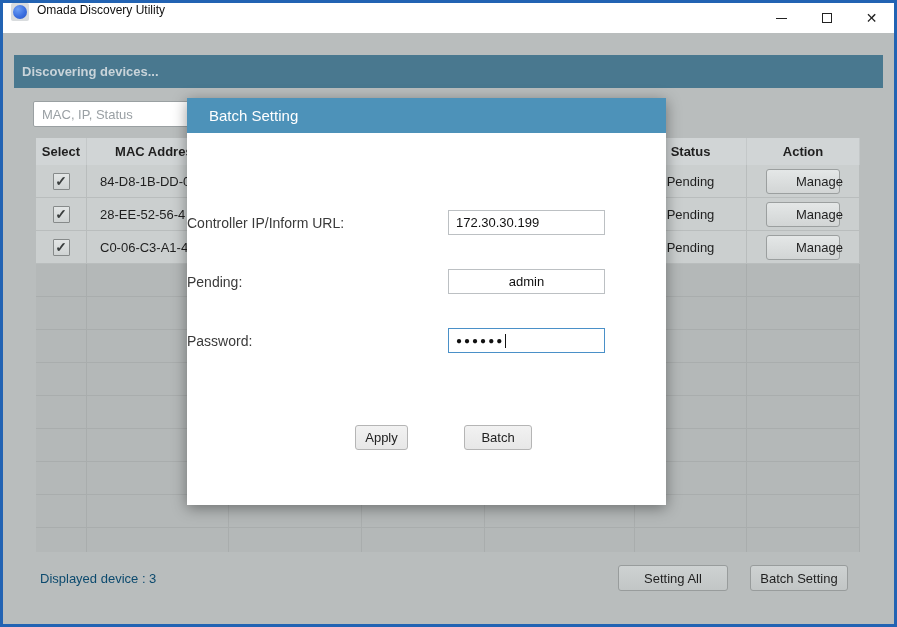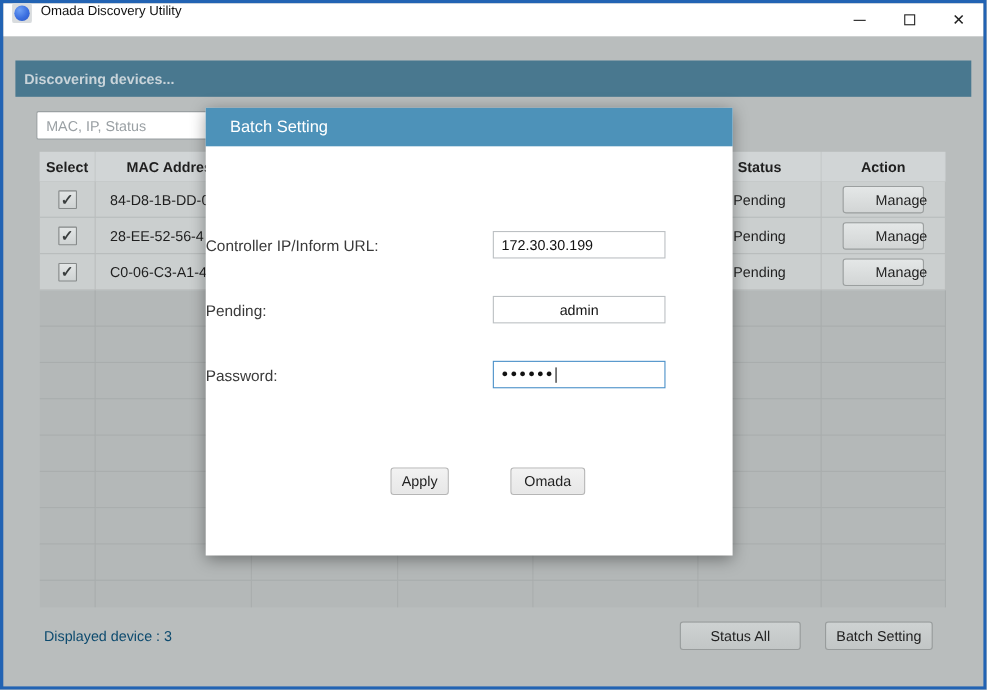--- a/index.html
+++ b/index.html
@@ -304,37 +304,37 @@
         <div class="cell"></div>
         <div class="cell"></div>
         <div class="cell"></div>
         <div class="cell"></div>
         <div class="cell"></div>
         <div class="cell"></div>
       </div>
   </div>
 
   <div class="footer-text">Displayed device : 3</div>
-  <div class="gray-btn btn-select-all">Status All</div>
+  <div class="gray-btn btn-select-all">Setting All</div>
   <div class="gray-btn btn-batch-setting">Batch Setting</div>
 
   <div class="modal">
     <div class="modal-header">
       <span>Batch Setting</span>
     </div>
 
     <div class="fld-label" style="top:117px">Controller IP/Inform URL:</div>
     <input class="fld-input" style="top: 112px;" value="172.30.30.199">
 
     <div class="fld-label" style="top:176px">Pending:</div>
     <input class="fld-input" style="top: 171px; text-align: center;" value="admin">
 
     <div class="fld-label" style="top:235px">Password:</div>
     <div class="pwd-field" style="top:230px">
       <span class="pwd-dots">●●●●●●</span>
       <span class="caret"></span>
     </div>
 
     <div class="dlg-btn btn-apply">Apply</div>
-    <div class="dlg-btn btn-cancel">Omada</div>
+    <div class="dlg-btn btn-cancel">Batch</div>
   </div>
 
 </div>
 
 </body></html>

